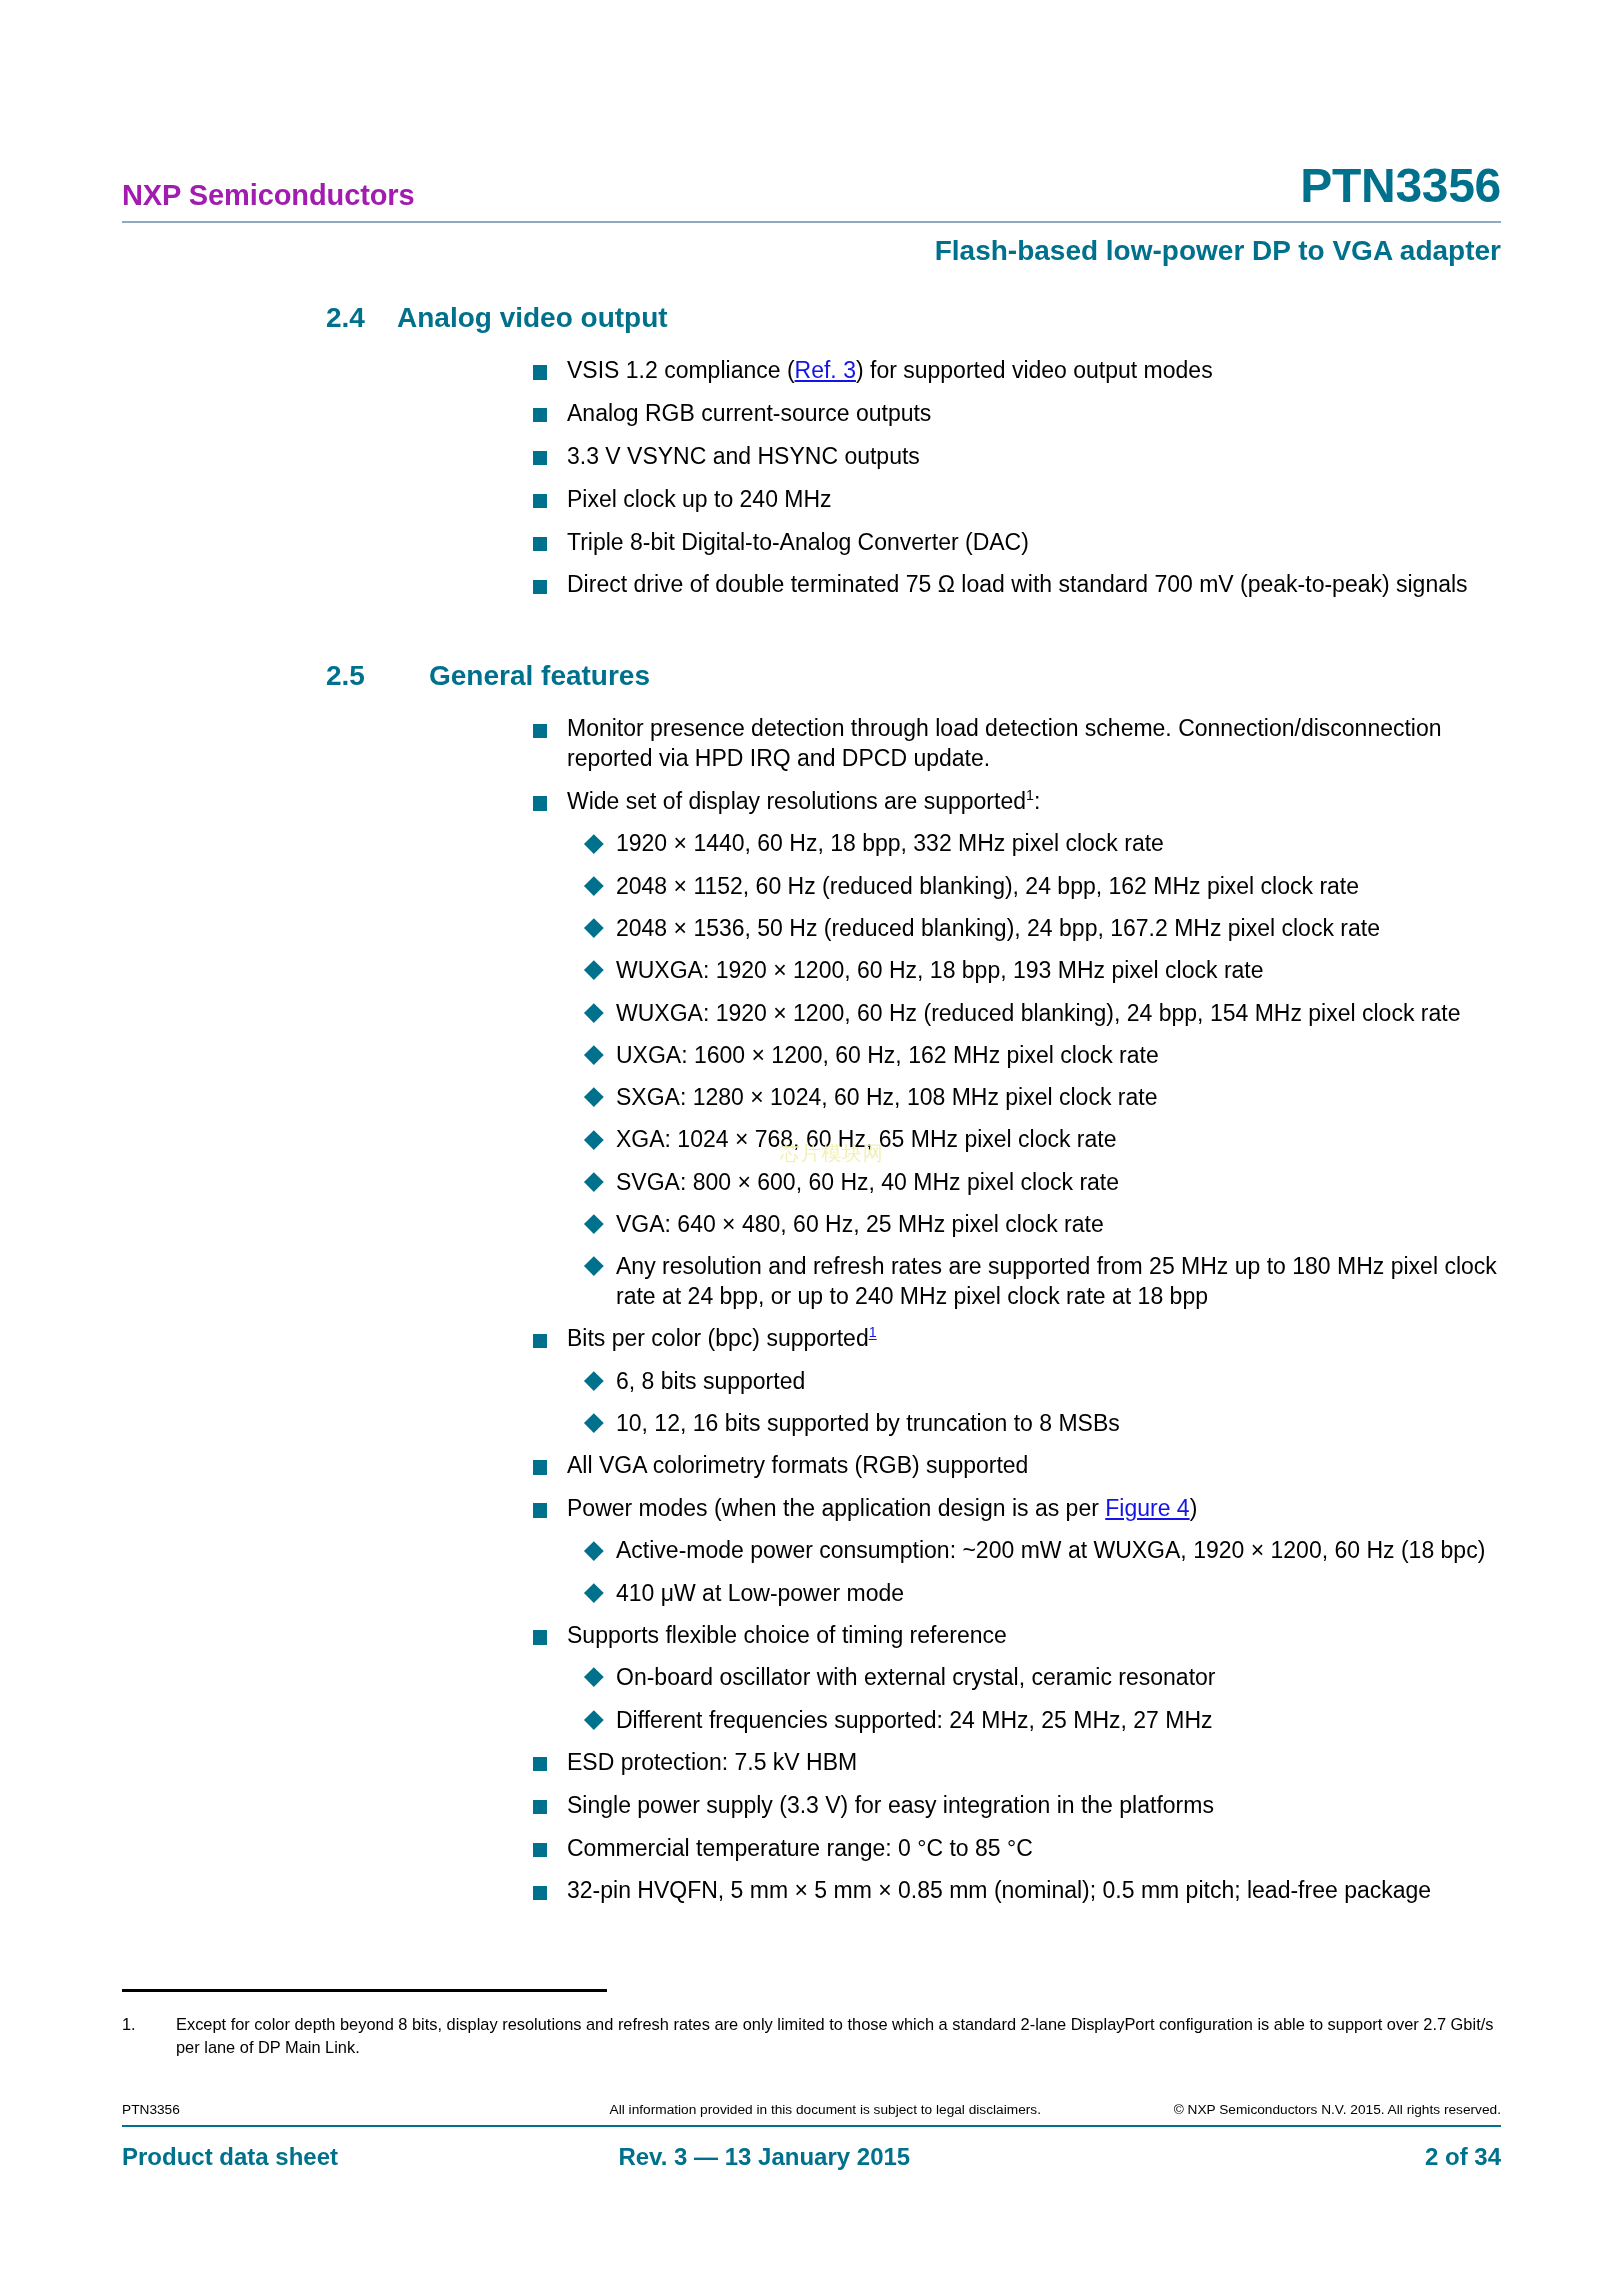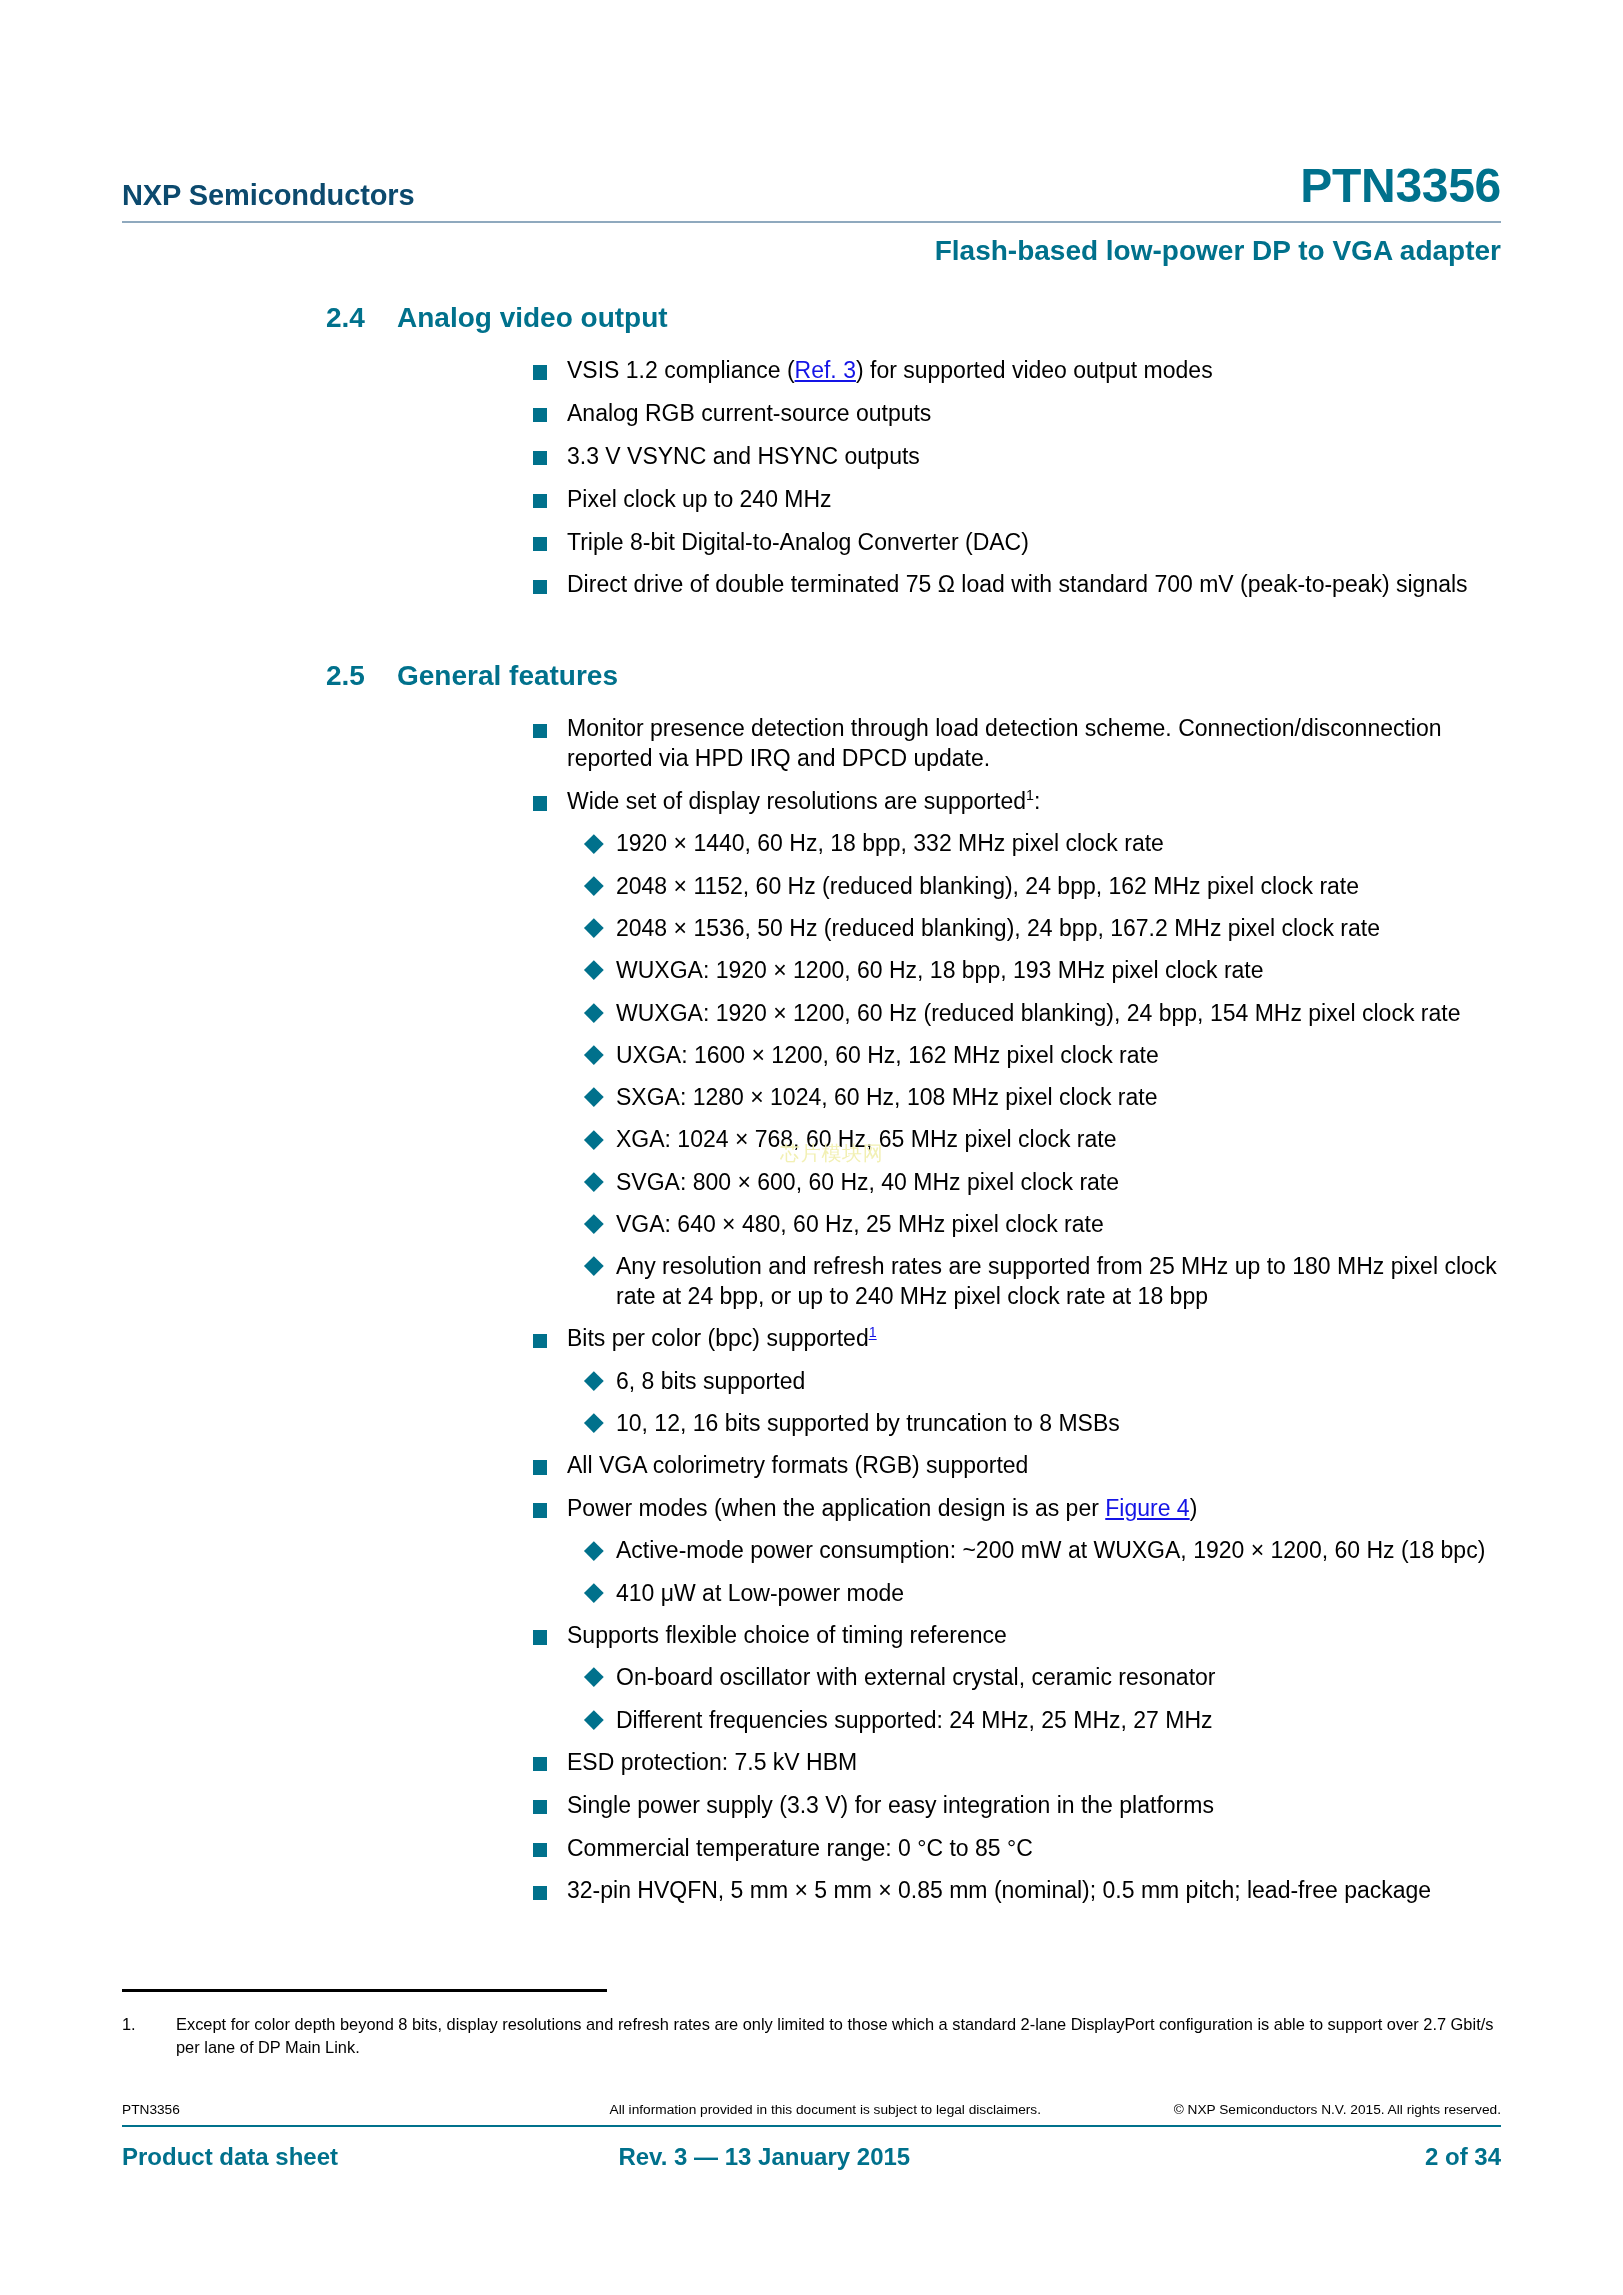--- a/index.html
+++ b/index.html
@@ -31,21 +31,21 @@
   }
   .header-row {
     display: flex;
     align-items: flex-end;
     justify-content: space-between;
     height: 60px;
   }
   .company-name {
     font-size: 29px;
     font-weight: bold;
-    color: #0c4a6e;
+    color: #a21caf;
     letter-spacing: -0.1px;
     line-height: 1;
   }
   .part-number {
     font-size: 48px;
     font-weight: bold;
     color: #00718C;
     letter-spacing: -0.3px;
     line-height: 1;
   }
@@ -85,20 +85,21 @@
   }
   .section-number {
     width: 71px;
     flex: 0 0 71px;
   }
   .section-title {
     flex: 1 1 auto;
   }
   .section.second .section-heading {
     margin-top: 60px;
+    gap: 32px;
   }
 
   
   ul.lvl1, ul.lvl2 {
     list-style: none;
     margin: 0;
     padding: 0;
   }
   li.b1, li.b2 {
     position: relative;

